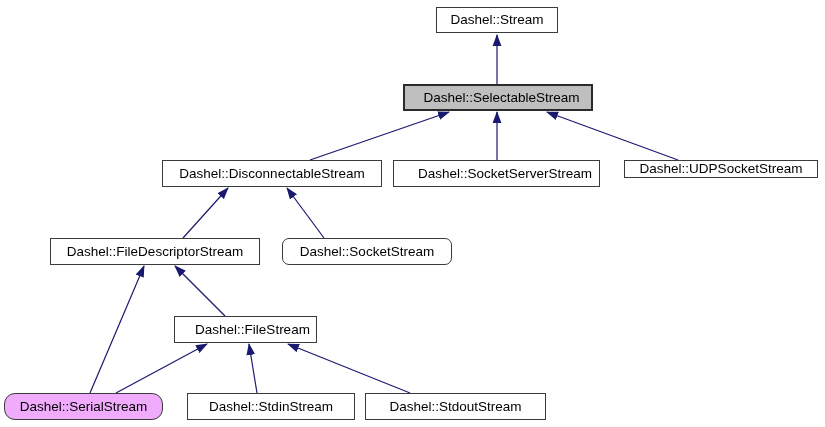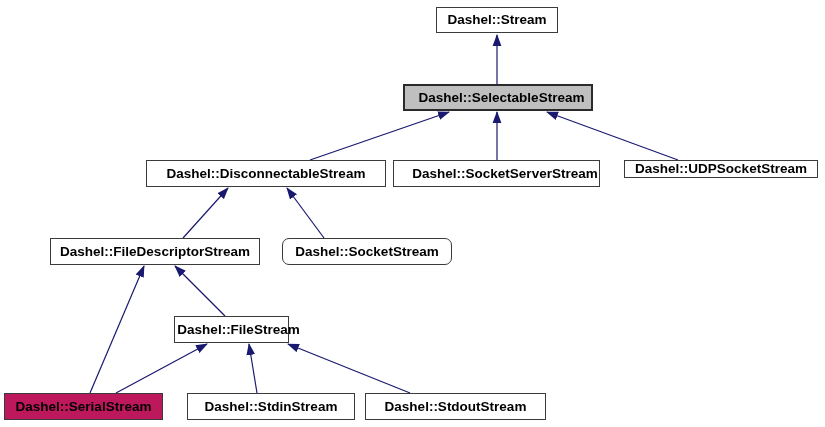--- a/index.html
+++ b/index.html
@@ -7,21 +7,20 @@
     padding: 0;
     background: #ffffff;
     font-family: "Liberation Sans", "DejaVu Sans", sans-serif;
   }
   .canvas {
     position: relative;
     width: 825px;
     height: 427px;
     background: #ffffff;
     overflow: hidden;
-    font-weight: bold;
   }
   #edge-layer {
     position: absolute;
     left: 0;
     top: 0;
     width: 825px;
     height: 427px;
     pointer-events: none;
   }
   .node {
@@ -64,23 +63,23 @@
         <line x1="90" y1="393" x2="144" y2="266" stroke="#191970" stroke-width="1.2" marker-end="url(#arrowhead)"></line>
         <line x1="225" y1="316" x2="175" y2="266" stroke="#191970" stroke-width="1.2" marker-end="url(#arrowhead)"></line>
         <line x1="116" y1="393" x2="207" y2="344" stroke="#191970" stroke-width="1.2" marker-end="url(#arrowhead)"></line>
         <line x1="257" y1="393" x2="249" y2="344" stroke="#191970" stroke-width="1.2" marker-end="url(#arrowhead)"></line>
         <line x1="410" y1="393" x2="288" y2="344" stroke="#191970" stroke-width="1.2" marker-end="url(#arrowhead)"></line>
       </g>
   </svg>
   <div id="node-layer">
       <div class="node" style="left: 436px; top: 7px; width: 122px; height: 26px; background: rgb(255, 255, 255);">Dashel::Stream</div>
       <div class="node selected" style="left: 403px; top: 84px; width: 190px; height: 27px; background: rgb(191, 191, 191); padding-left: 7px;">Dashel::SelectableStream</div>
-      <div class="node" style="left: 146px; top: 160px; width: 240px; height: 27px; background: rgb(255, 255, 255);">Dashel::DisconnectableStream</div>
+      <div class="node" style="left: 162px; top: 160px; width: 220px; height: 27px; background: rgb(255, 255, 255);">Dashel::DisconnectableStream</div>
       <div class="node" style="left: 393px; top: 160px; width: 207px; height: 27px; background: rgb(255, 255, 255); padding-left: 17px;">Dashel::SocketServerStream</div>
       <div class="node" style="left: 624px; top: 160px; width: 194px; height: 18px; background: rgb(255, 255, 255);">Dashel::UDPSocketStream</div>
       <div class="node" style="left: 50px; top: 238px; width: 210px; height: 27px; background: rgb(255, 255, 255);">Dashel::FileDescriptorStream</div>
       <div class="node" style="left: 282px; top: 238px; width: 170px; height: 27px; background: rgb(255, 255, 255); border-radius: 7px;">Dashel::SocketStream</div>
-      <div class="node" style="left: 174px; top: 316px; width: 115px; height: 27px; background: rgb(255, 255, 255); padding-left: 14px;">Dashel::FileStream</div>
-      <div class="node" style="left: 4px; top: 393px; width: 159px; height: 27px; background: #be185d;">Dashel::SerialStream</div>
+      <div class="node" style="left: 174px; top: 316px; width: 143px; height: 27px; background: rgb(255, 255, 255); padding-left: 14px;">Dashel::FileStream</div>
+      <div class="node" style="left: 4px; top: 393px; width: 159px; height: 27px; background: #f0abfc; border-radius: 11px;">Dashel::SerialStream</div>
       <div class="node" style="left: 187px; top: 393px; width: 168px; height: 27px; background: rgb(255, 255, 255);">Dashel::StdinStream</div>
       <div class="node" style="left: 365px; top: 393px; width: 181px; height: 27px; background: rgb(255, 255, 255);">Dashel::StdoutStream</div>
     </div>
 </div>
 
 </body></html>

